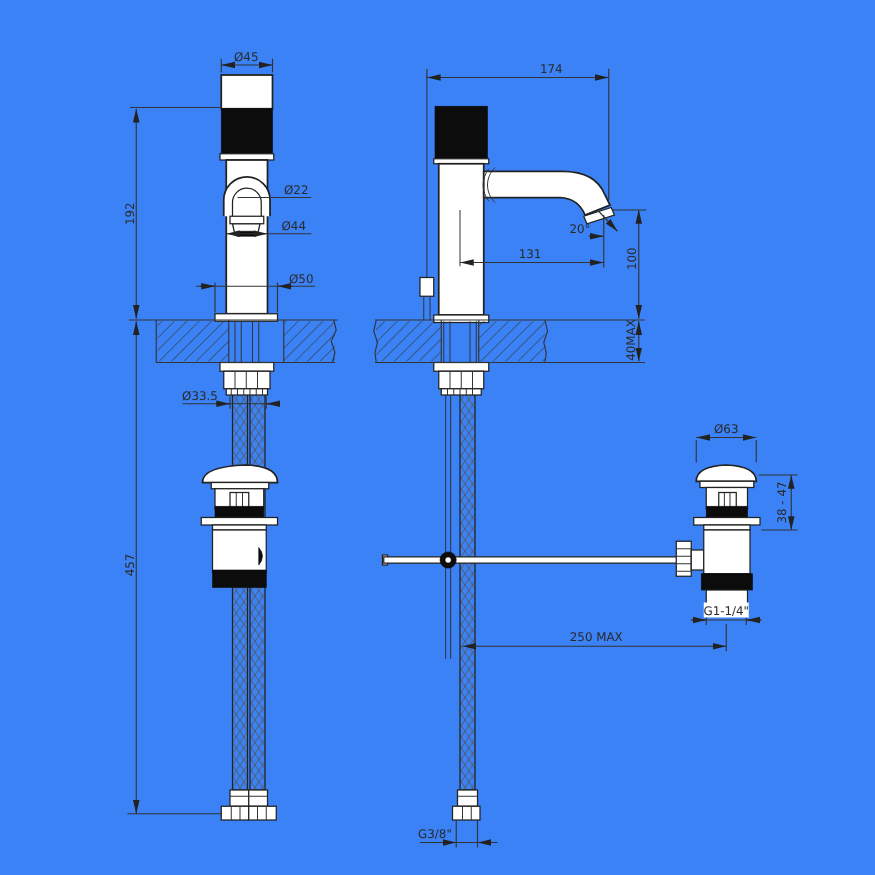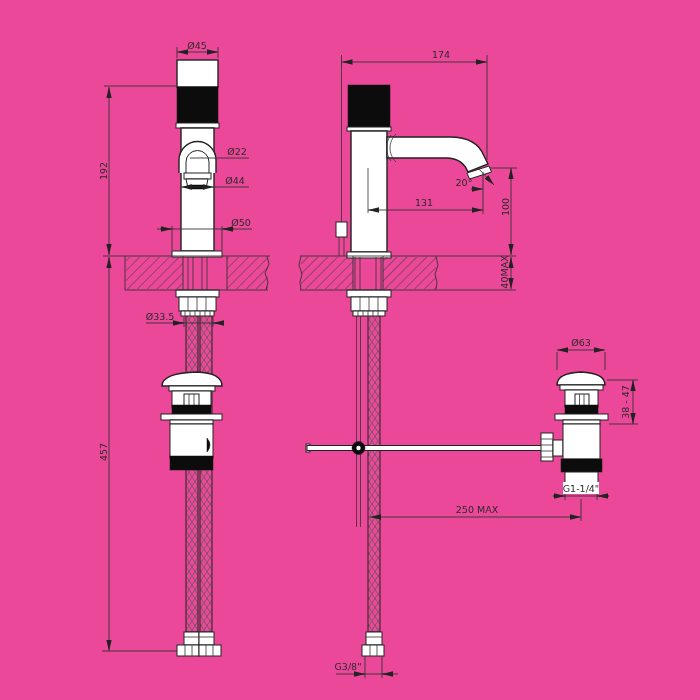--- a/index.html
+++ b/index.html
@@ -1,16 +1,16 @@
 <!DOCTYPE html>
 <html><head>
 <meta charset="utf-8">
 <style>
   html,body{margin:0;padding:0;background:#fff;}
-  .canvas{position:relative;width:700px;height:700px;background:#ec4899;overflow:hidden;
+  .canvas{position:relative;width:700px;height:700px;background:#3b82f6;overflow:hidden;
           font-family:"DejaVu Sans", sans-serif;}
   svg{position:absolute;left:0;top:0;}
   .dim-text{font-size:9.5px;fill:#2a2a2a;}
   .obj{stroke:#222;stroke-width:1.4;fill:#fff;}
   .objthin{stroke:#222;stroke-width:1;fill:#fff;}
   .solid{fill:#0c0c0c;stroke:#0c0c0c;stroke-width:0.5;}
   .dim{stroke:#333;stroke-width:0.9;fill:none;}
   .thin{stroke:#333;stroke-width:0.8;fill:none;}
 </style>
 </head>

